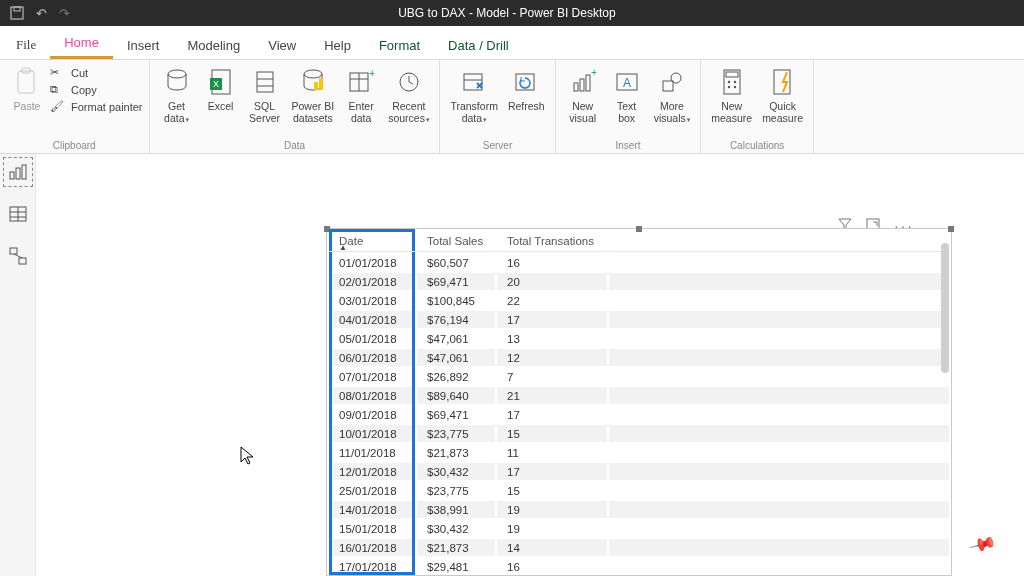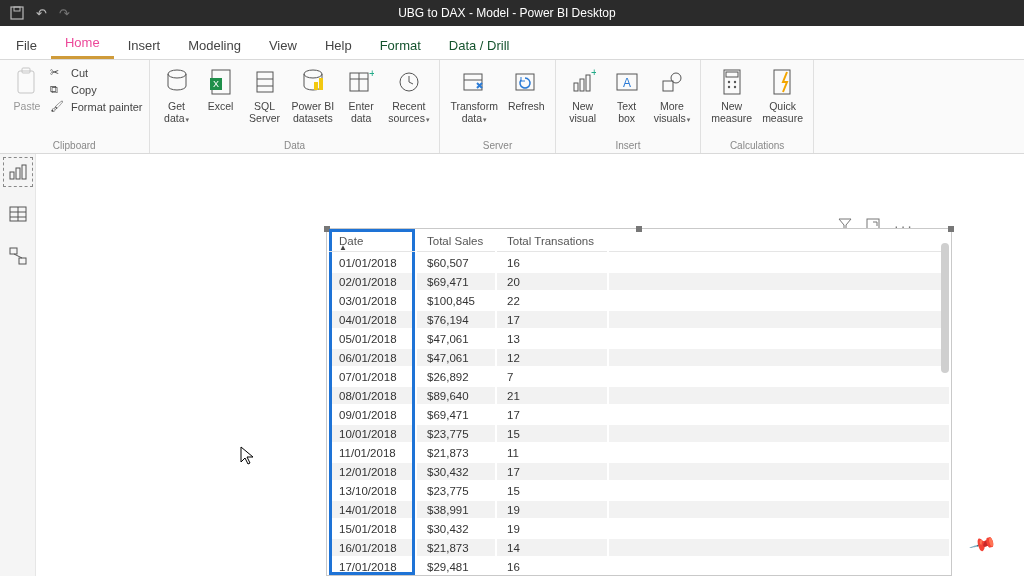--- a/index.html
+++ b/index.html
@@ -7,21 +7,21 @@
 
 
 .titlebar { background: #2b2b2b; height: 26px; display: flex; align-items: center; color: #fff; font-size: 12px; }
 .titlebar .qat { display: flex; gap: 12px; padding-left: 10px; }
 .titlebar .qat span { opacity: .8; font-size: 13px; }
 .titlebar .title { flex: 1; text-align: center; font-size: 12px; }
 
 
 .menurow { height: 34px; display: flex; align-items: flex-end; gap: 0; padding: 0 0 0 2px; border-bottom: 1px solid #d9d9d9; background: #fff; }
 .menurow .m { padding: 8px 14px 6px; font-size: 13px; color: #444; cursor: pointer; }
-.menurow .m.file { color: #444; }
+.menurow .m.file { color: #444; font-family: Liberation Serif, serif; }
 .menurow .m.active { color: #ec4899; border-bottom: 3px solid #cf9b3a; }
 .menurow .m.orange { color: #14532d; }
 
 
 .ribbon { height: 94px; background: #fafafa; border-bottom: 1px solid #d9d9d9; display: flex; }
 .group { border-right: 1px solid #e0e0e0; padding: 4px 6px 2px; display: flex; flex-direction: column; }
 .group .items { display: flex; gap: 2px; flex: 1; }
 .group .label { text-align: center; font-size: 10px; color: #888; padding: 2px 0 0; }
 .big { display: flex; flex-direction: column; align-items: center; justify-content: flex-start; min-width: 42px; padding: 2px 4px; font-size: 10.5px; color: #444; line-height: 1.15; cursor: pointer; }
 .big .ic { width: 32px; height: 32px; display: flex; align-items: center; justify-content: center; margin-bottom: 2px; }
@@ -402,21 +402,21 @@
             <td class="num">11</td>
             <td></td>
           </tr>
           <tr>
             <td>12/01/2018</td>
             <td class="num">$30,432</td>
             <td class="num">17</td>
             <td></td>
           </tr>
           <tr>
-            <td>13/10/2018</td>
+            <td>25/01/2018</td>
             <td class="num">$23,775</td>
             <td class="num">15</td>
             <td></td>
           </tr>
           <tr>
             <td>14/01/2018</td>
             <td class="num">$38,991</td>
             <td class="num">19</td>
             <td></td>
           </tr>

